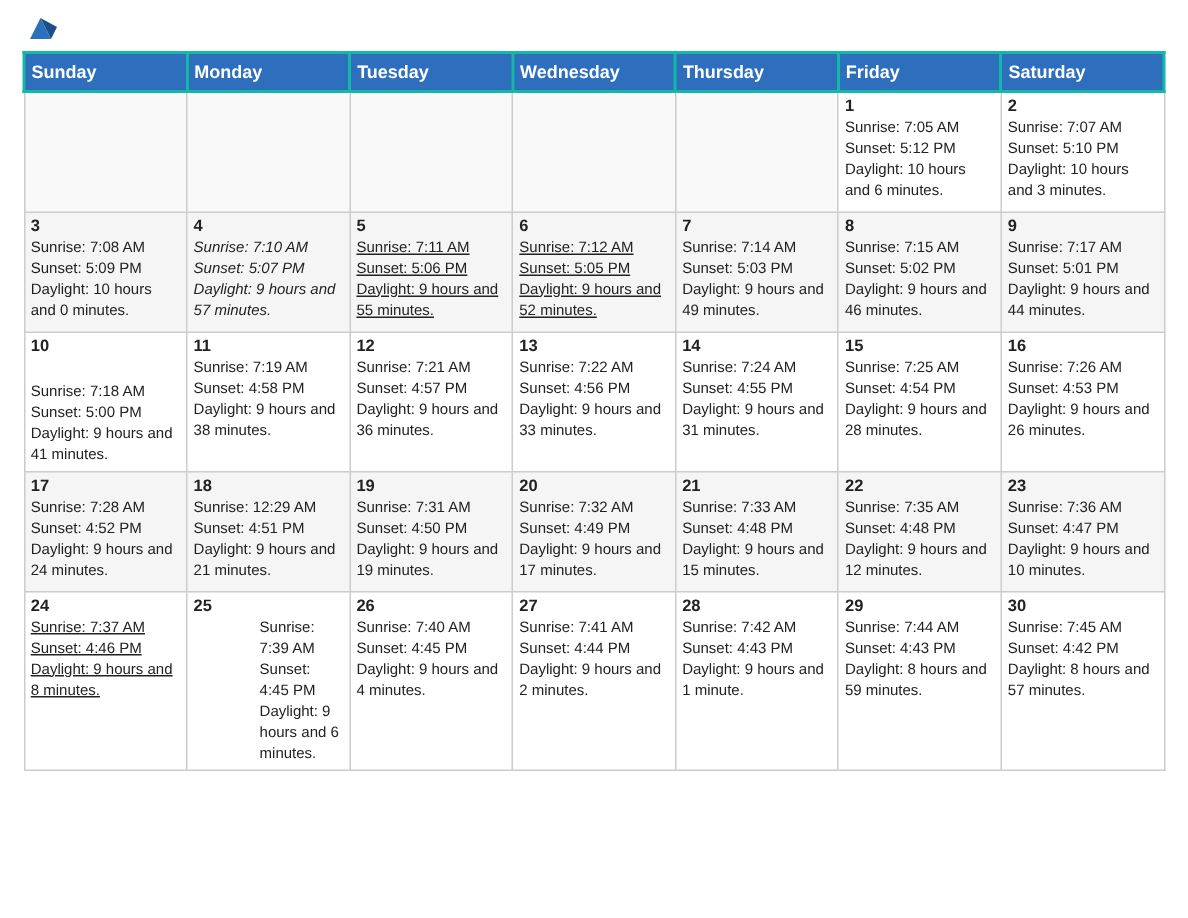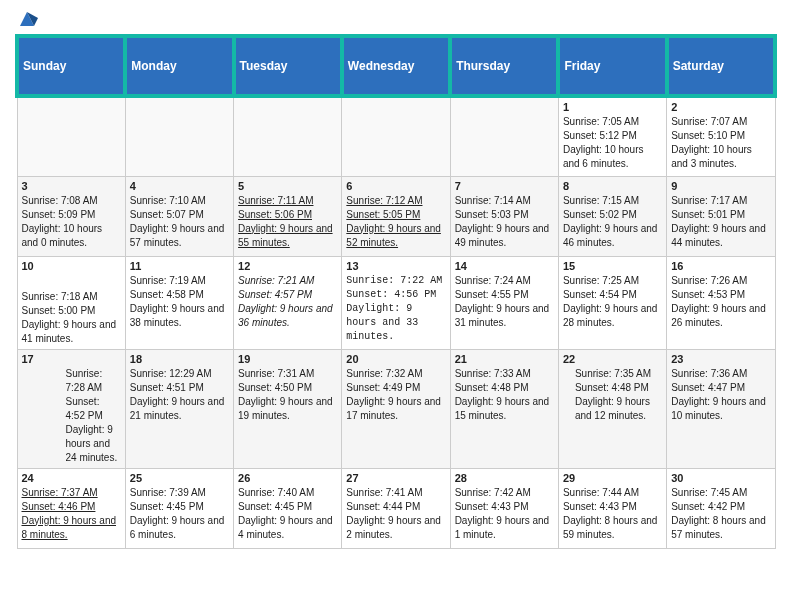--- a/index.html
+++ b/index.html
@@ -41,23 +41,23 @@
     table {
       width: 100%;
       border-collapse: collapse;
       table-layout: fixed;
     }
     thead tr th {
       background: #2d6fbd;
       color: #fff;
       font-size: 12px;
       font-weight: bold;
-      padding: 21px 4px;
+      padding: 5px 4px;
       text-align: left;
-      border: 4px solid #14b8a6;
+      border: 2px solid #14b8a6;
     }
     tbody tr td {
       border: 1px solid #ccc;
       vertical-align: top;
       padding: 3px 4px;
       font-size: 10px;
       color: #222;
       height: 80px;
       background: #fff;
     }
@@ -136,21 +136,21 @@
         </tr>
         <tr>
           <td>
             <span class="day-num">3</span>
             <div class="day-info" style="white-space: pre-line;">Sunrise: 7:08 AM
 Sunset: 5:09 PM
 Daylight: 10 hours and 0 minutes.</div>
           </td>
           <td>
             <span class="day-num">4</span>
-            <div class="day-info" style="white-space: pre-line;">Sunrise: 7:10 AM
+            <div class="day-info" style="white-space: pre-line; font-style: italic;">Sunrise: 7:10 AM
 Sunset: 5:07 PM
 Daylight: 9 hours and 57 minutes.</div>
           </td>
           <td>
             <span class="day-num">5</span>
             <div class="day-info" style="white-space: pre-line; text-decoration: underline;">Sunrise: 7:11 AM
 Sunset: 5:06 PM
 Daylight: 9 hours and 55 minutes.</div>
           </td>
           <td>
@@ -186,27 +186,27 @@
 Daylight: 9 hours and 41 minutes.</div>
           </td>
           <td>
             <span class="day-num">11</span>
             <div class="day-info" style="white-space: pre-line;">Sunrise: 7:19 AM
 Sunset: 4:58 PM
 Daylight: 9 hours and 38 minutes.</div>
           </td>
           <td>
             <span class="day-num">12</span>
-            <div class="day-info" style="white-space: pre-line; font-style: italic;">Sunrise: 7:21 AM
+            <div class="day-info" style="white-space: pre-line;">Sunrise: 7:21 AM
 Sunset: 4:57 PM
 Daylight: 9 hours and 36 minutes.</div>
           </td>
           <td>
             <span class="day-num">13</span>
-            <div class="day-info" style="white-space: pre-line; font-family: Liberation Mono, monospace;">Sunrise: 7:22 AM
+            <div class="day-info" style="white-space: pre-line;">Sunrise: 7:22 AM
 Sunset: 4:56 PM
 Daylight: 9 hours and 33 minutes.</div>
           </td>
           <td>
             <span class="day-num">14</span>
             <div class="day-info" style="white-space: pre-line;">Sunrise: 7:24 AM
 Sunset: 4:55 PM
 Daylight: 9 hours and 31 minutes.</div>
           </td>
           <td>
@@ -218,21 +218,21 @@
           <td>
             <span class="day-num">16</span>
             <div class="day-info" style="white-space: pre-line;">Sunrise: 7:26 AM
 Sunset: 4:53 PM
 Daylight: 9 hours and 26 minutes.</div>
           </td>
         </tr>
         <tr>
           <td>
             <span class="day-num">17</span>
-            <div class="day-info" style="white-space: pre-line; margin-left: 44px;">Sunrise: 7:28 AM
+            <div class="day-info" style="white-space: pre-line;">Sunrise: 7:28 AM
 Sunset: 4:52 PM
 Daylight: 9 hours and 24 minutes.</div>
           </td>
           <td>
             <span class="day-num">18</span>
             <div class="day-info" style="white-space: pre-line;">Sunrise: 12:29 AM
 Sunset: 4:51 PM
 Daylight: 9 hours and 21 minutes.</div>
           </td>
           <td>
@@ -248,41 +248,41 @@
 Daylight: 9 hours and 17 minutes.</div>
           </td>
           <td>
             <span class="day-num">21</span>
             <div class="day-info" style="white-space: pre-line;">Sunrise: 7:33 AM
 Sunset: 4:48 PM
 Daylight: 9 hours and 15 minutes.</div>
           </td>
           <td>
             <span class="day-num">22</span>
-            <div class="day-info" style="white-space: pre-line; margin-left: 12px;">Sunrise: 7:35 AM
+            <div class="day-info" style="white-space: pre-line;">Sunrise: 7:35 AM
 Sunset: 4:48 PM
 Daylight: 9 hours and 12 minutes.</div>
           </td>
           <td>
             <span class="day-num">23</span>
             <div class="day-info" style="white-space: pre-line;">Sunrise: 7:36 AM
 Sunset: 4:47 PM
 Daylight: 9 hours and 10 minutes.</div>
           </td>
         </tr>
         <tr>
           <td>
             <span class="day-num">24</span>
             <div class="day-info" style="white-space: pre-line; text-decoration: underline;">Sunrise: 7:37 AM
 Sunset: 4:46 PM
 Daylight: 9 hours and 8 minutes.</div>
           </td>
           <td>
             <span class="day-num">25</span>
-            <div class="day-info" style="white-space: pre-line;">Sunrise: 7:39 AM
+            <div class="day-info" style="white-space: pre-line; margin-left: 44px;">Sunrise: 7:39 AM
 Sunset: 4:45 PM
 Daylight: 9 hours and 6 minutes.</div>
           </td>
           <td>
             <span class="day-num">26</span>
             <div class="day-info" style="white-space: pre-line;">Sunrise: 7:40 AM
 Sunset: 4:45 PM
 Daylight: 9 hours and 4 minutes.</div>
           </td>
           <td>

